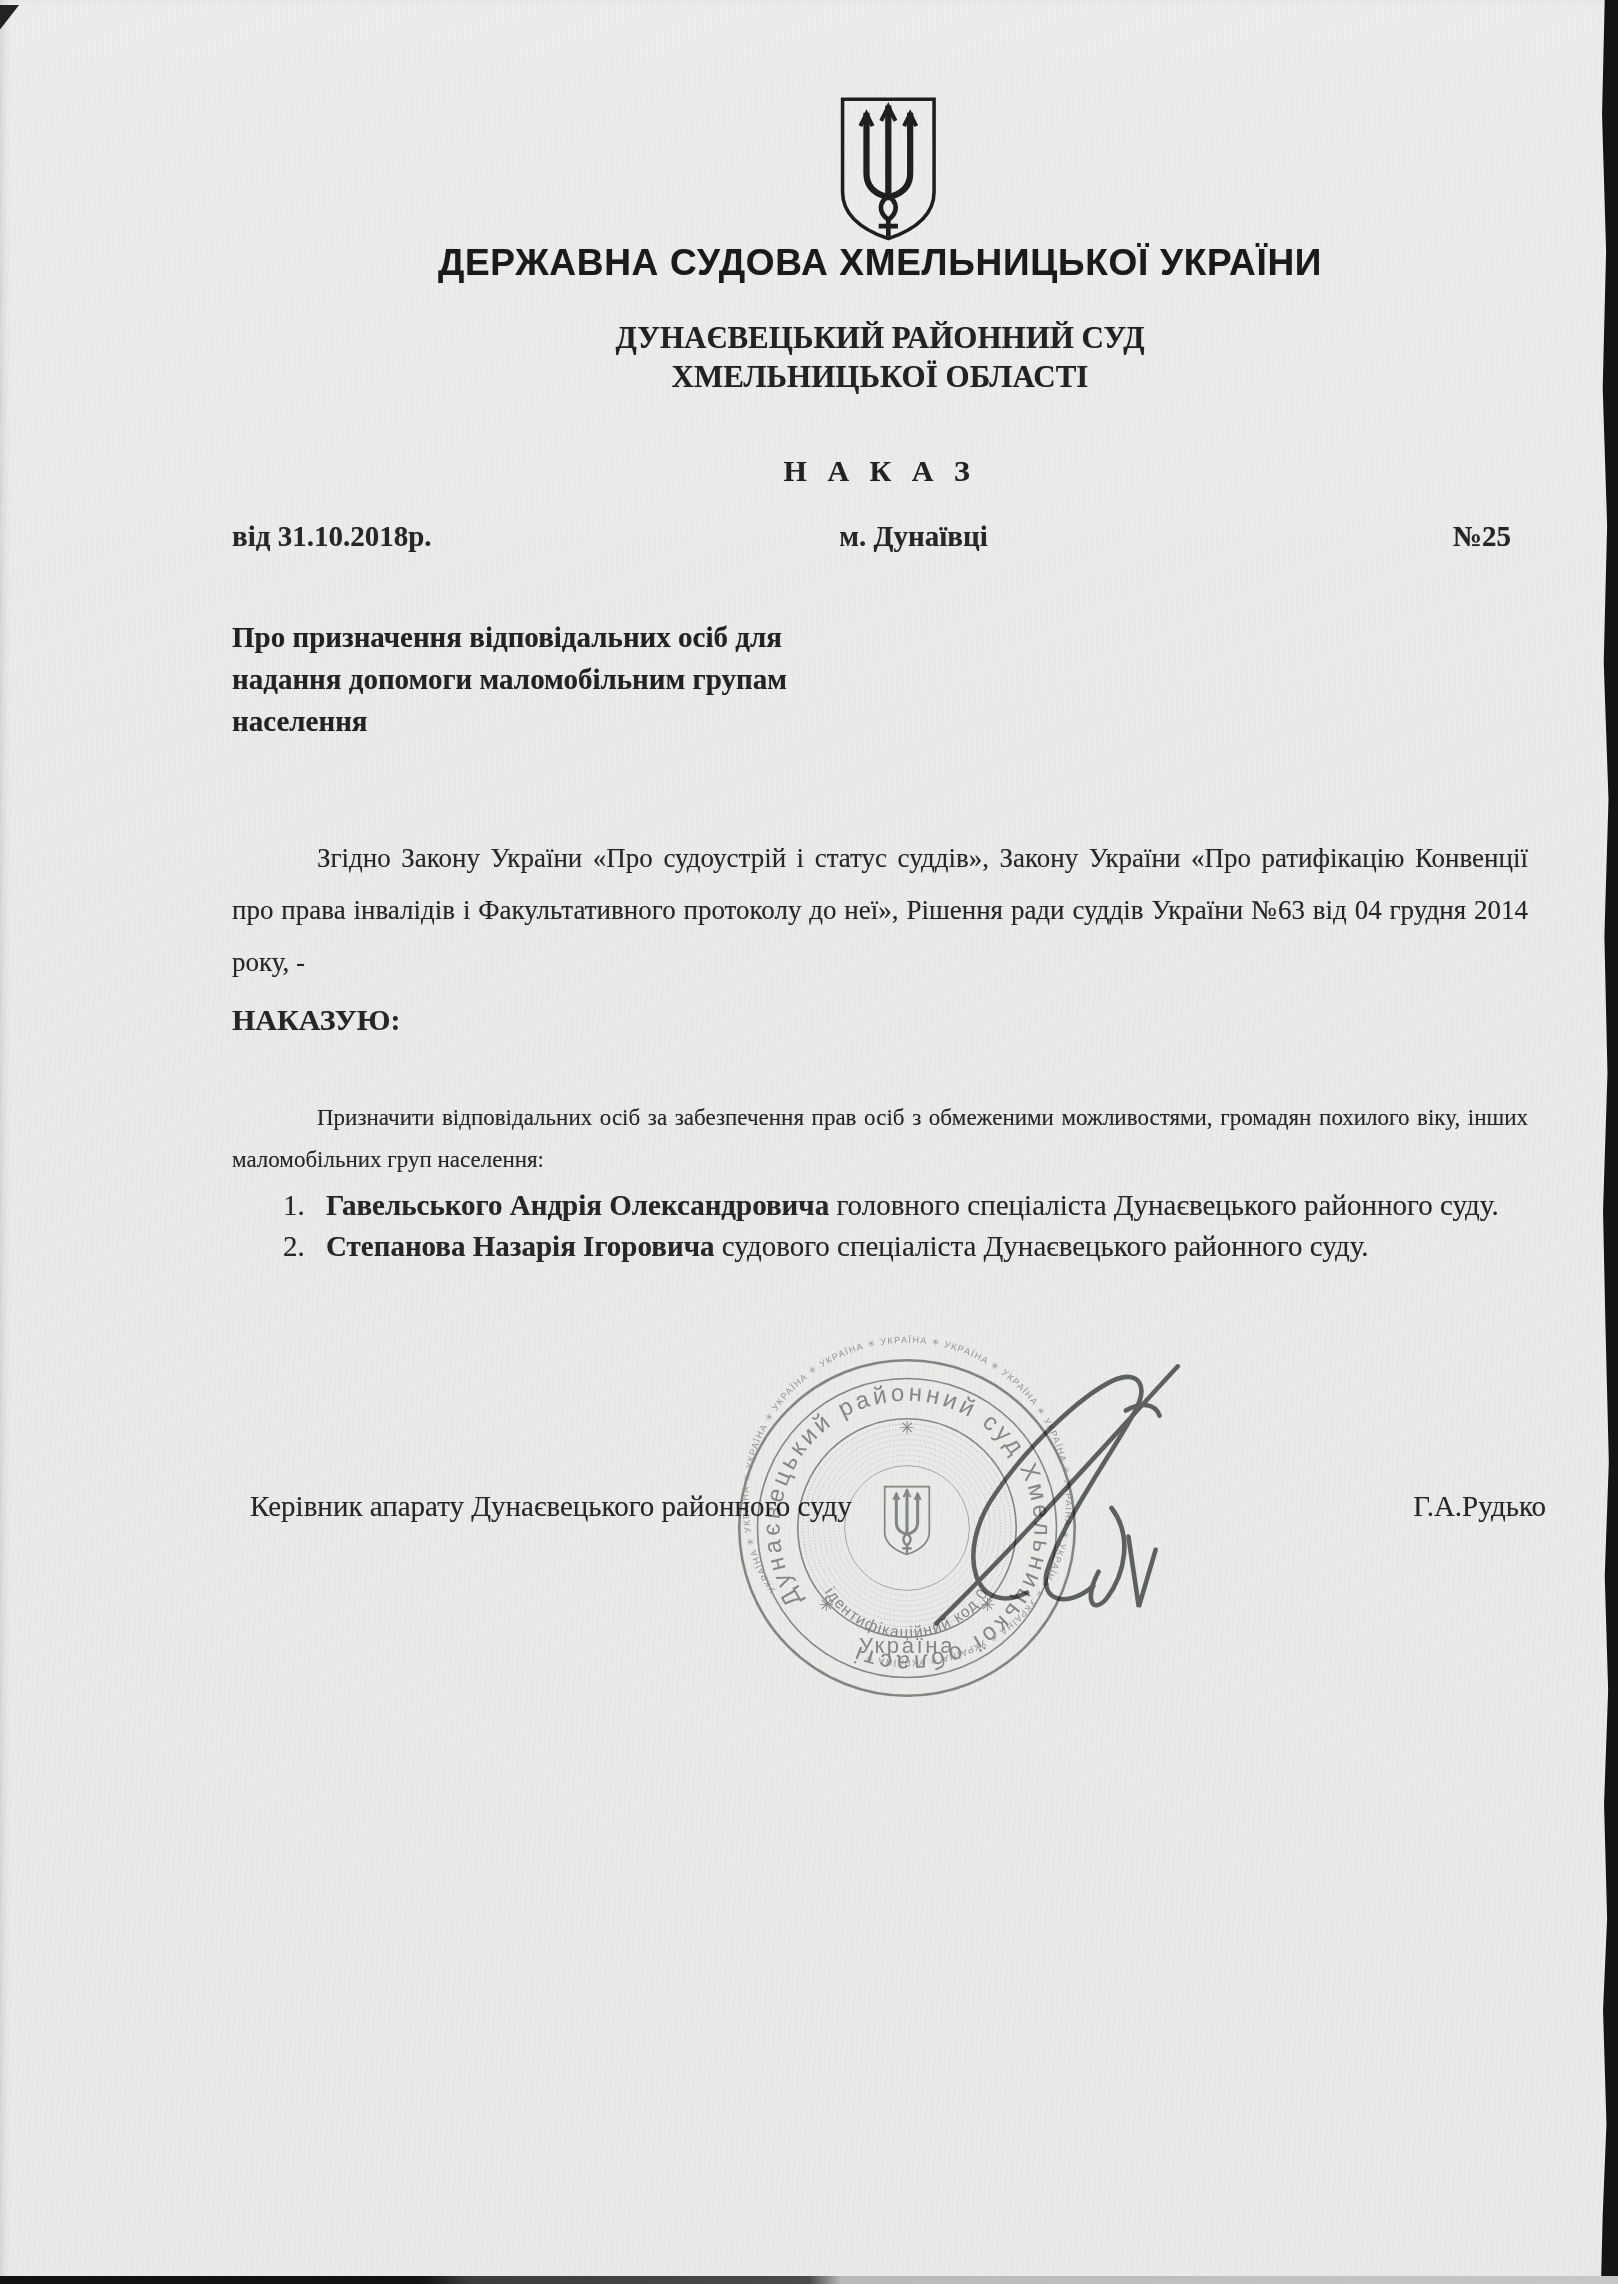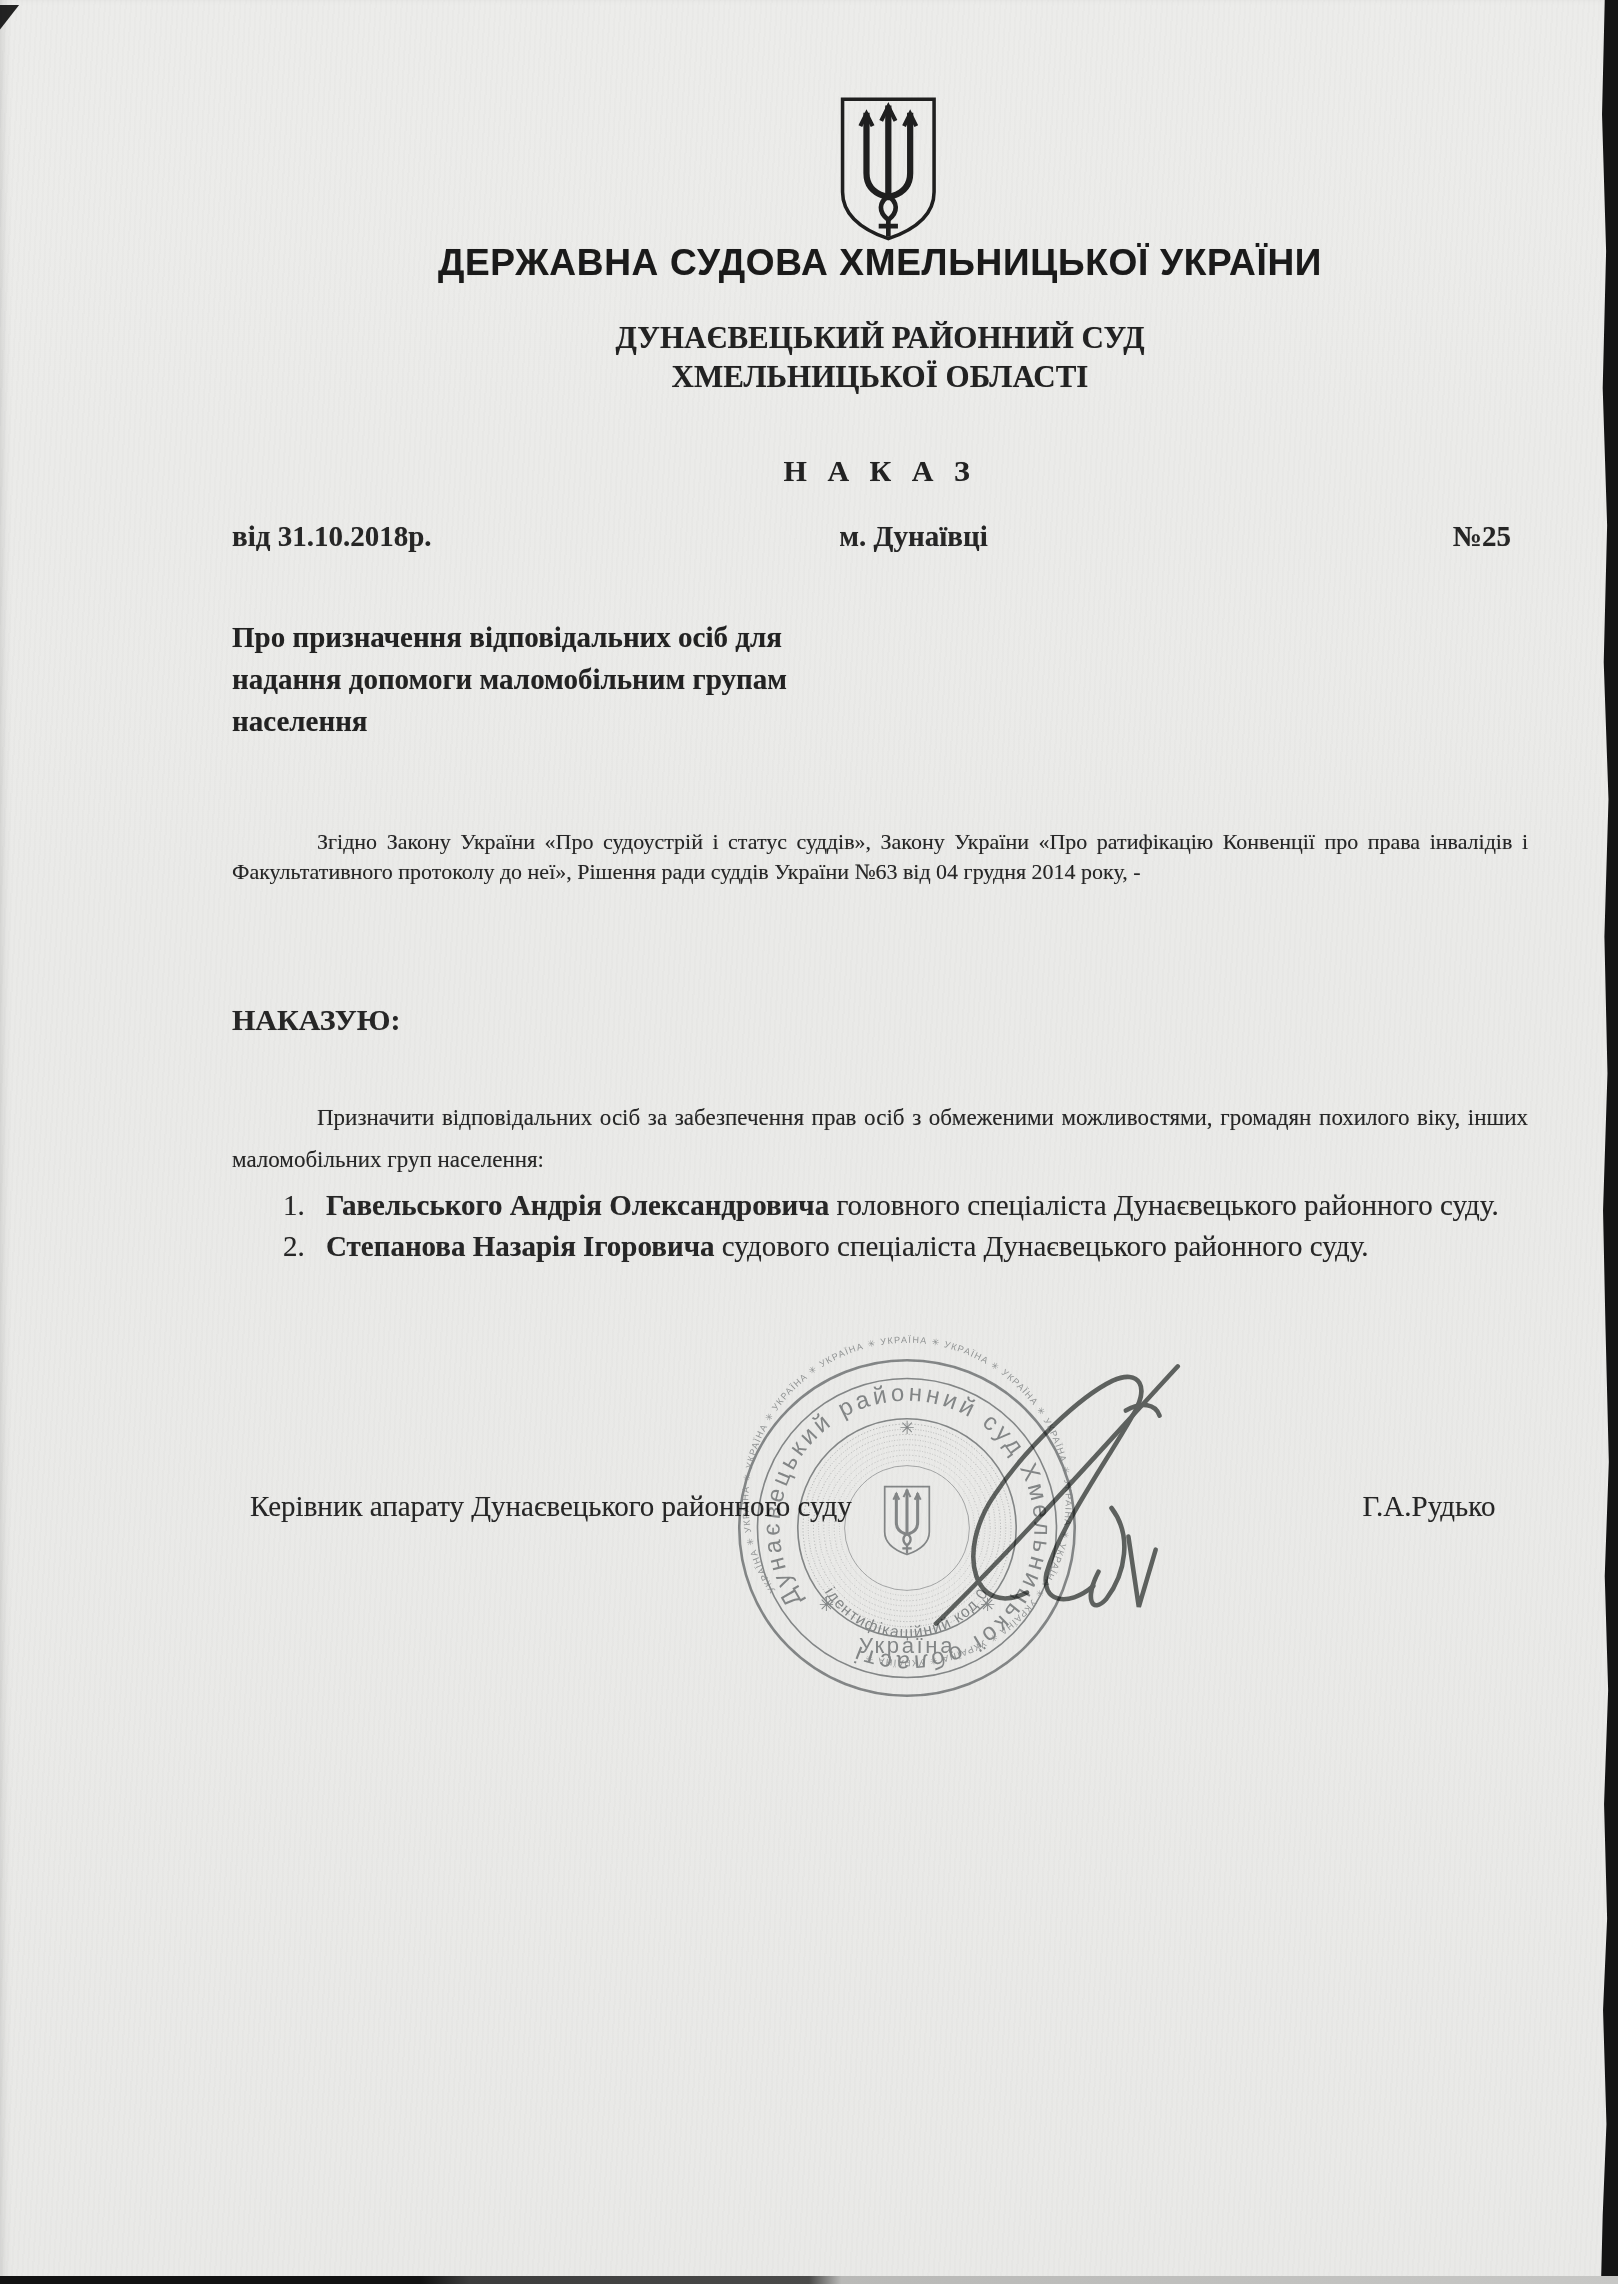--- a/index.html
+++ b/index.html
@@ -49,21 +49,21 @@
   }
   .issue-row .date{flex:0 0 364px;text-align:left;}
   .issue-row .place{flex:1 1 auto;text-align:center;transform:translateX(-32.5px);}
   .issue-row .number{flex:0 0 215px;text-align:right;padding-right:17px;}
   .subject{
     position:absolute;top:616px;left:0;width:627px;
     font-weight:bold;font-size:29px;line-height:42px;color:#222;
   }
   .preamble{
     position:absolute;top:805px;left:0;width:1296px;
-    font-size:22px;line-height:30px;
+    font-size:27px;line-height:52px;
     text-indent:85px;text-align:justify;
   }
   .decree-word{
     position:absolute;top:1003px;left:0;
     font-weight:bold;font-size:30px;
   }
   .decree-intro{
     position:absolute;top:1074px;left:0;width:1296px;
     font-size:23px;line-height:42px;
     text-indent:85px;text-align:justify;
@@ -73,21 +73,21 @@
     position:relative;padding-left:94px;
     font-size:29px;line-height:41px;text-align:justify;
   }
   .appointee .num{position:absolute;left:51px;top:0;}
   .appointee b{font-weight:bold;}
   .sig-row{
     position:absolute;top:1490px;left:0;width:1296px;
     display:flex;align-items:baseline;font-size:29px;margin-left:18px;
   }
   .sig-row .sig-title{flex:1 1 auto;text-align:left;}
-  .sig-row .sig-name{flex:0 0 234px;text-align:center;}
+  .sig-row .sig-name{flex:0 0 234px;text-align:right;}
   .seal{
     position:absolute;left:699px;top:1320px;width:416px;height:416px;
     mix-blend-mode:multiply;opacity:.92;
   }
   .handwriting{
     position:absolute;left:897px;top:1313px;width:338px;height:364px;
     mix-blend-mode:multiply;
   }
   .edge-right{
     position:absolute;right:0;top:0;width:17px;height:2284px;background:#141414;

